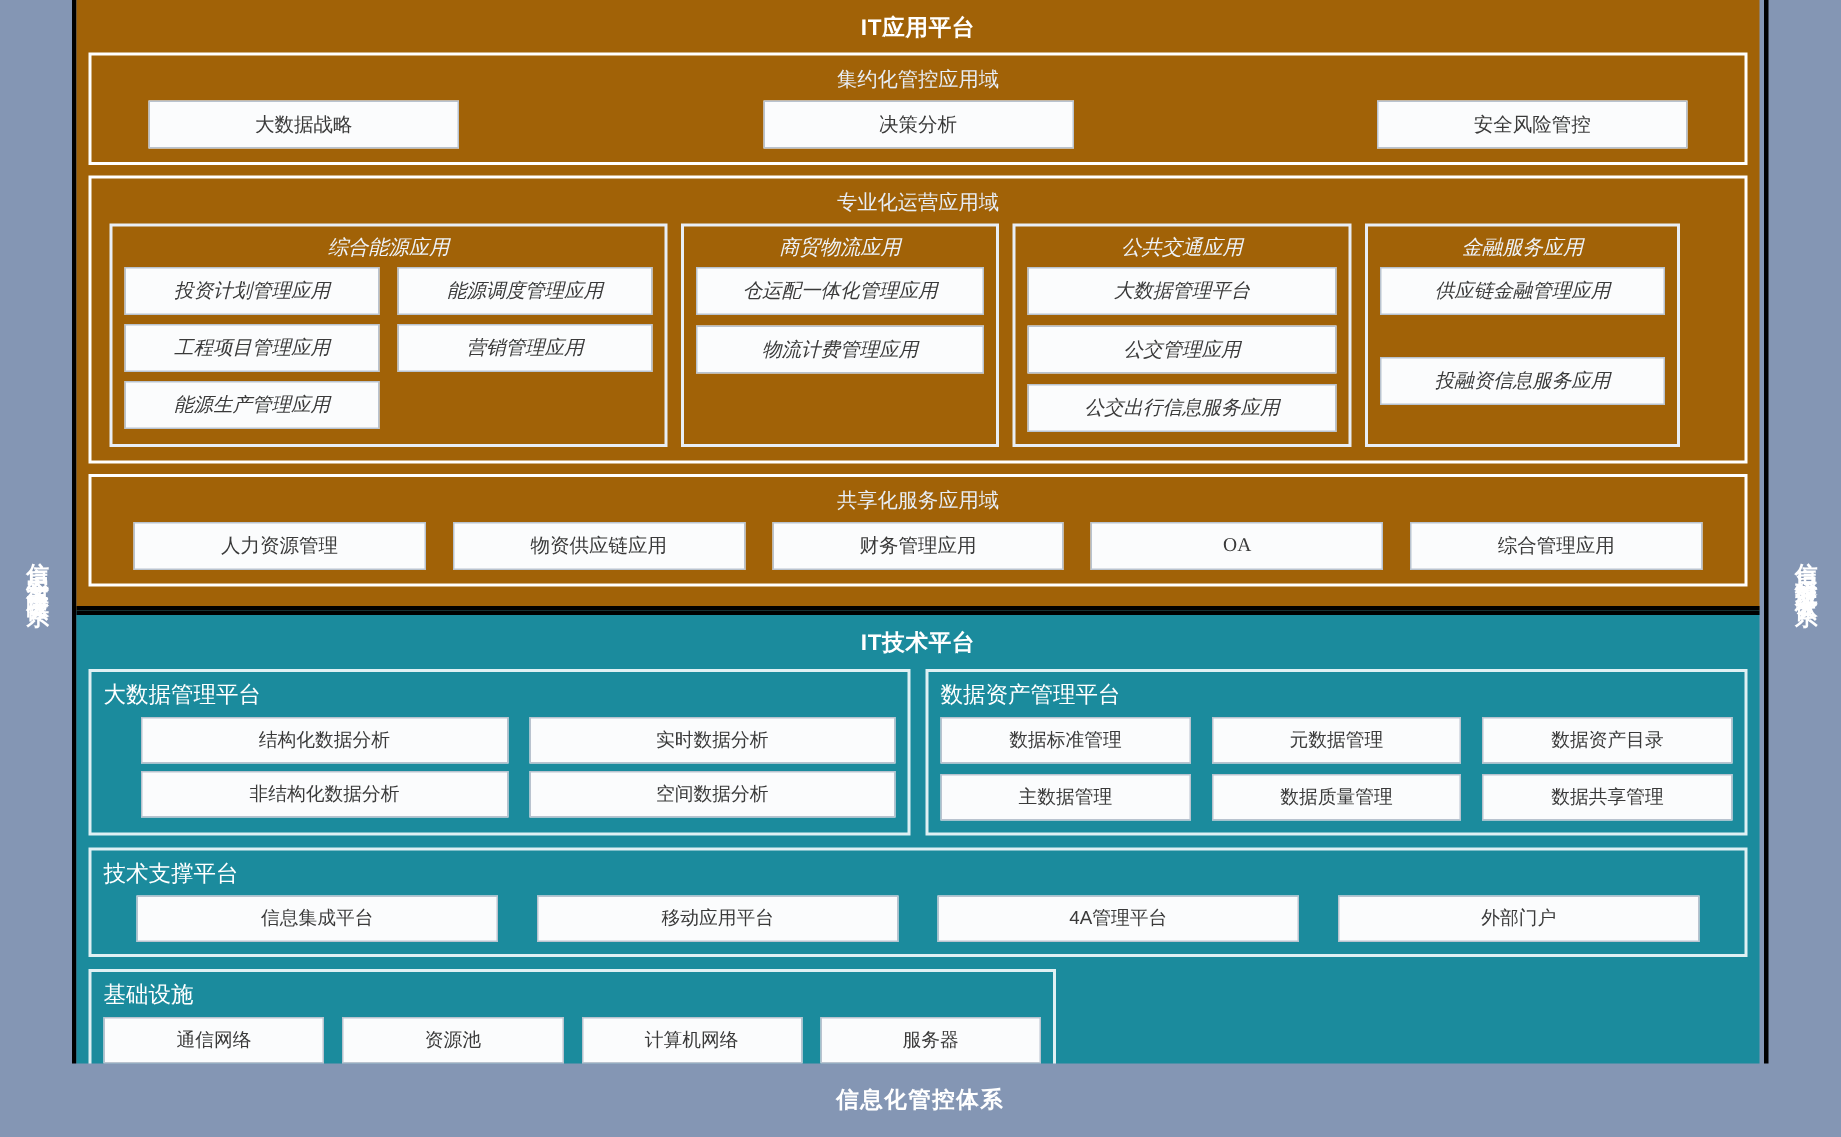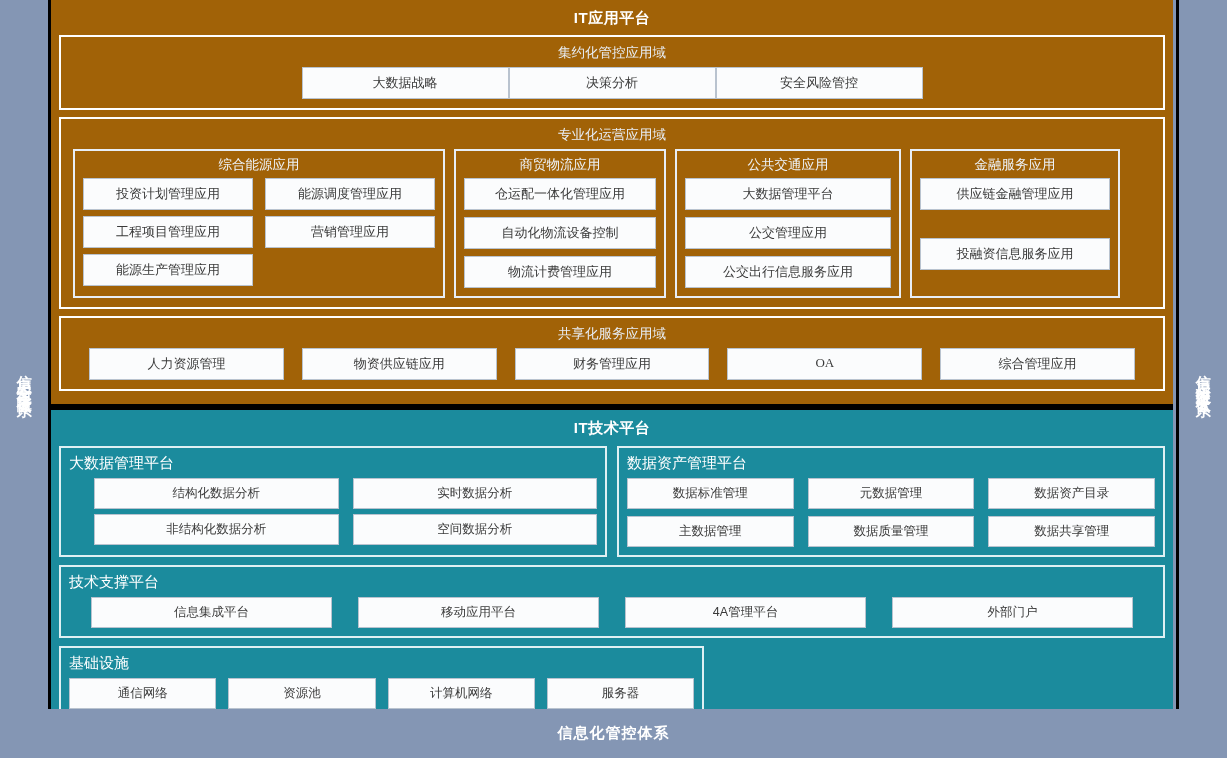--- a/index.html
+++ b/index.html
@@ -55,25 +55,25 @@
     border:1px solid #b9c3cf;
     color:#3a3a3a;
     font-size:13px;
     text-align:center;
     padding:6px 4px;
     box-sizing:border-box;
     white-space:nowrap;
     overflow:hidden;
   }
   .chip.teal-chip{font-size:12.5px;}
-  .intensive-row{display:flex;justify-content:center;padding:0 32px 2px 32px;}
+  .intensive-row{display:flex;justify-content:space-between;padding:0 32px 2px 32px;}
   .intensive-row .chip{width:207px;}
 
   
-  .groups{display:flex;gap:9px;padding:0 6px 2px 6px;}
+  .groups{display:flex;gap:9px;padding:0 6px 2px 6px;font-style:italic;}
   .group{
     border:2px solid #e8eef6;
     padding:4px 8px 8px 8px;
     box-sizing:border-box;
     display:flex;flex-direction:column;
   }
   .group-title{
     color:#eef3f9;font-size:13.5px;text-align:center;padding:1px 0 4px 0;
   }
   .g-energy{flex:0 0 372px;}
@@ -166,21 +166,20 @@
               <div class="chip">工程项目管理应用</div>
               <div class="chip">营销管理应用</div>
               <div class="chip">能源生产管理应用</div>
             </div>
           </div>
 
           <div class="group g-trade">
             <div class="group-title">商贸物流应用</div>
             <div class="grid1">
               <div class="chip">仓运配一体化管理应用</div>
-              <div class="chip">自动化物流设备控制</div>
               <div class="chip">物流计费管理应用</div>
             </div>
           </div>
 
           <div class="group g-transit">
             <div class="group-title">公共交通应用</div>
             <div class="grid1">
               <div class="chip">大数据管理平台</div>
               <div class="chip">公交管理应用</div>
               <div class="chip">公交出行信息服务应用</div>

